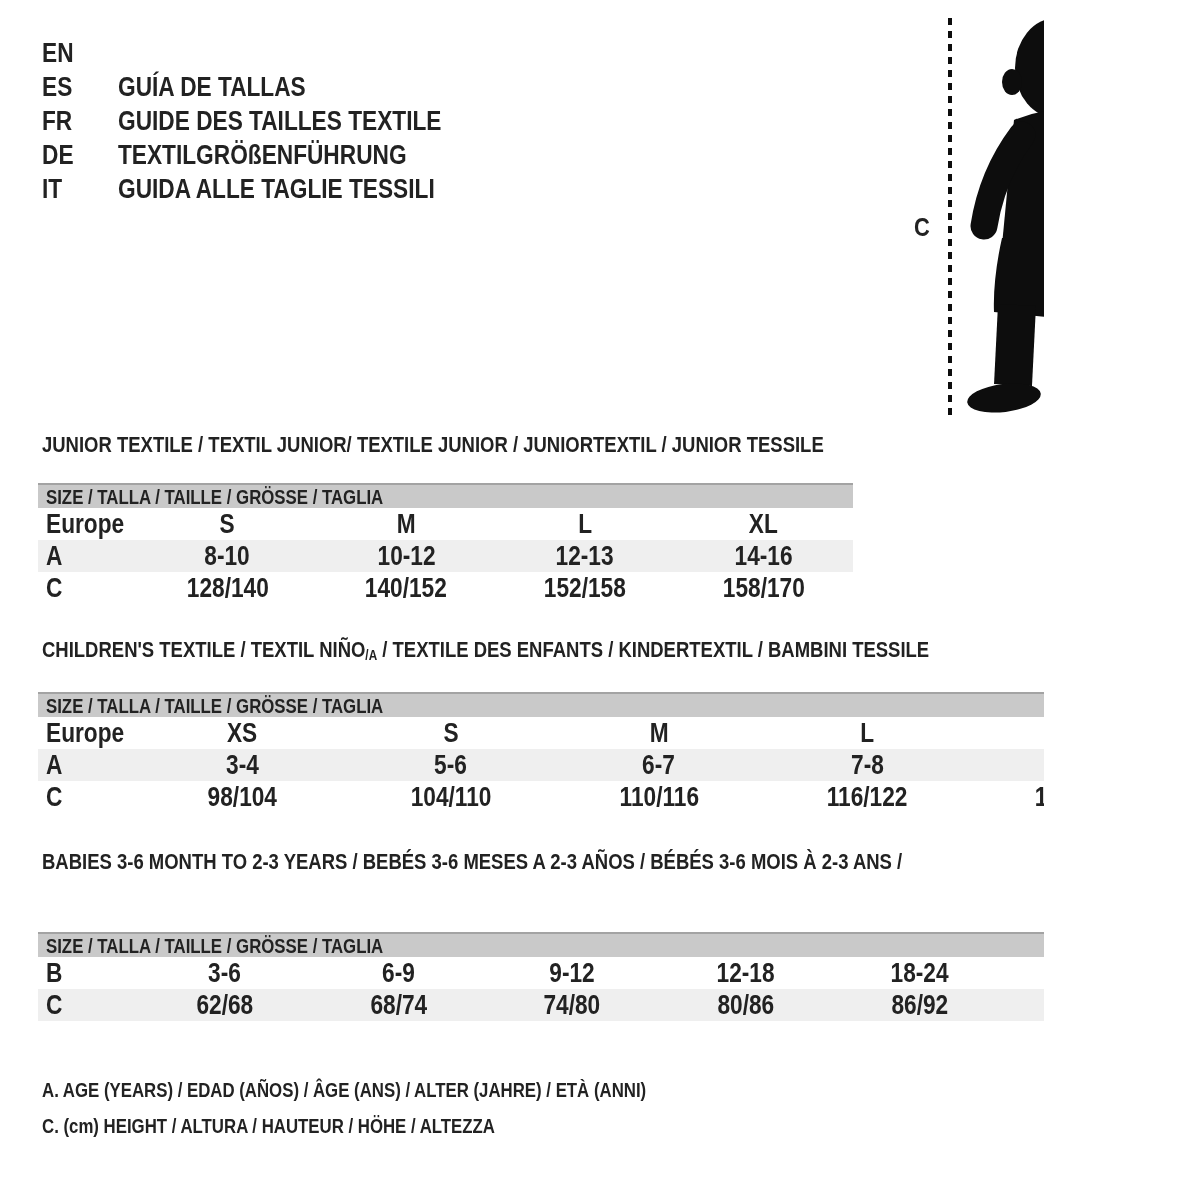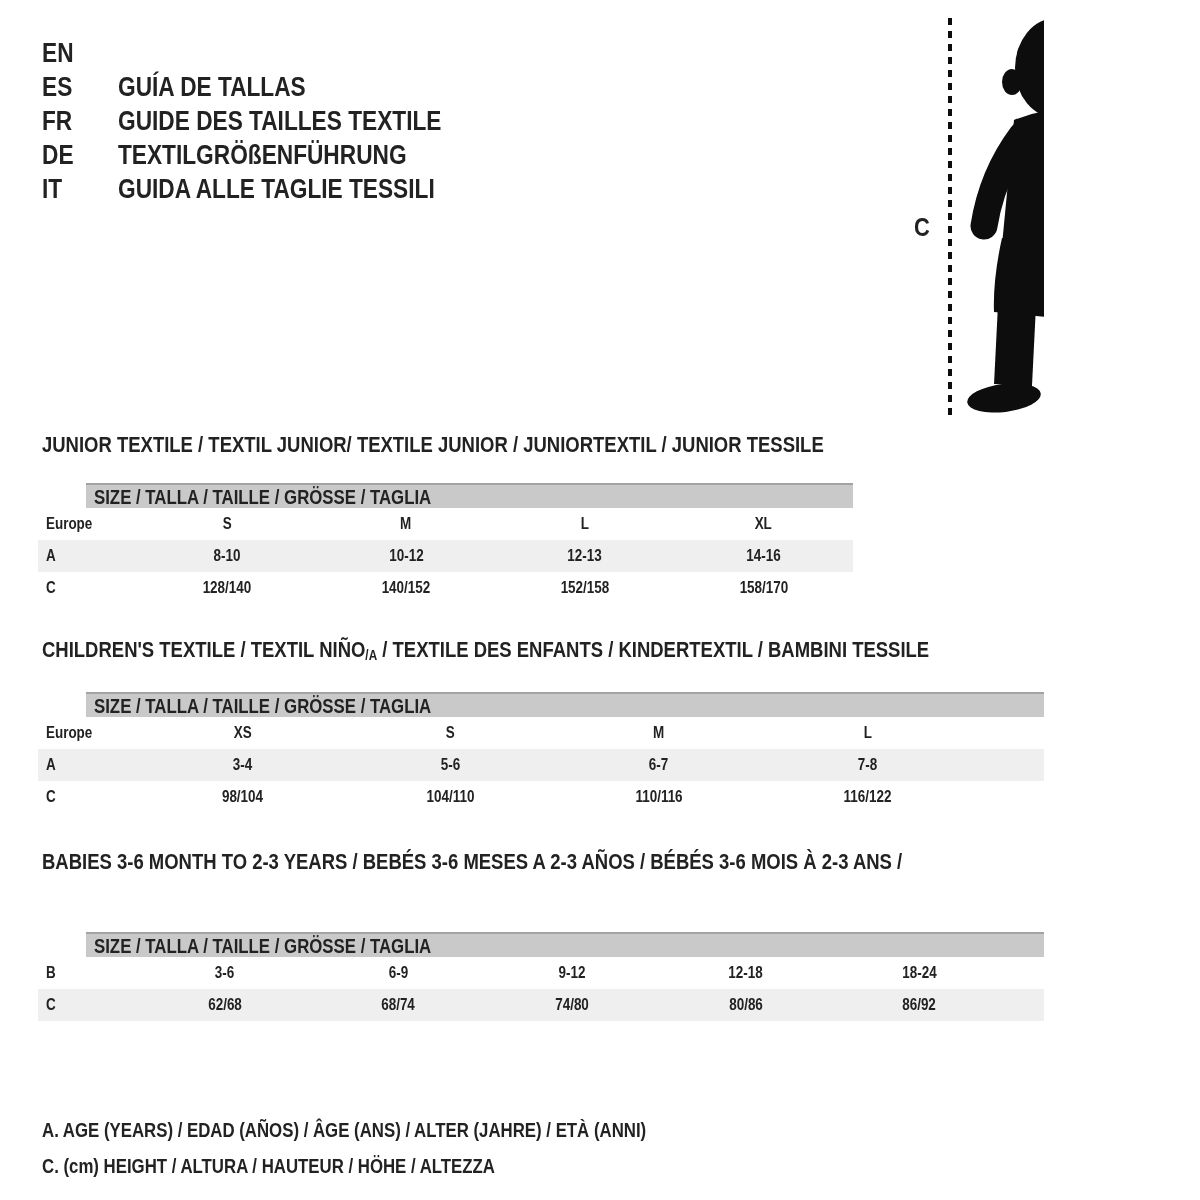--- a/index.html
+++ b/index.html
@@ -31,32 +31,32 @@
   .t-babies1{top:850px;}
   .t-babies2{top:884px;}
 
   
   .tbl{position:absolute;left:38px;}
   .tbl-junior{top:483px;width:815px;}
   .tbl-children{top:692px;width:1142px;}
   .tbl-babies{top:932px;width:1142px;}
   .size-bar{
     height:25px;background:var(--bar-bg,#c9c9c9);border-top:2px solid var(--bar-border,#a3a3a3);
-    line-height:25px;font-size:20px;padding-left:8px;box-sizing:border-box;margin-left:48px;
+    line-height:25px;font-size:20px;padding-left:8px;box-sizing:border-box;
   }
-  .row{display:grid;height:32px;line-height:32px;font-size:16px;text-decoration:underline;}
+  .row{display:grid;height:32px;line-height:32px;font-size:27px;text-decoration:underline;}
   .g5{grid-template-columns:100px repeat(4,1fr);}
   .g6{grid-template-columns:100px repeat(5,1fr);}
   .g7{grid-template-columns:100px repeat(6,1fr);}
   .r-stripe{background:var(--stripe,#efefef);}
   .cl{padding-left:8px;text-align:left;}
   .cc{text-align:center;}
 
   
-  .legend{position:absolute;left:42px;top:1072px;font-size:20px;margin-top:40px;}
+  .legend{position:absolute;left:42px;top:1072px;font-size:20px;}
   .legend-line{line-height:36px;height:36px;}
 </style>
 </head>
 <body>
 
 <div class="page">
 
   <div class="lang-header">
     <div class="lang-row">
       <span><span class="tx">EN</span></span>

